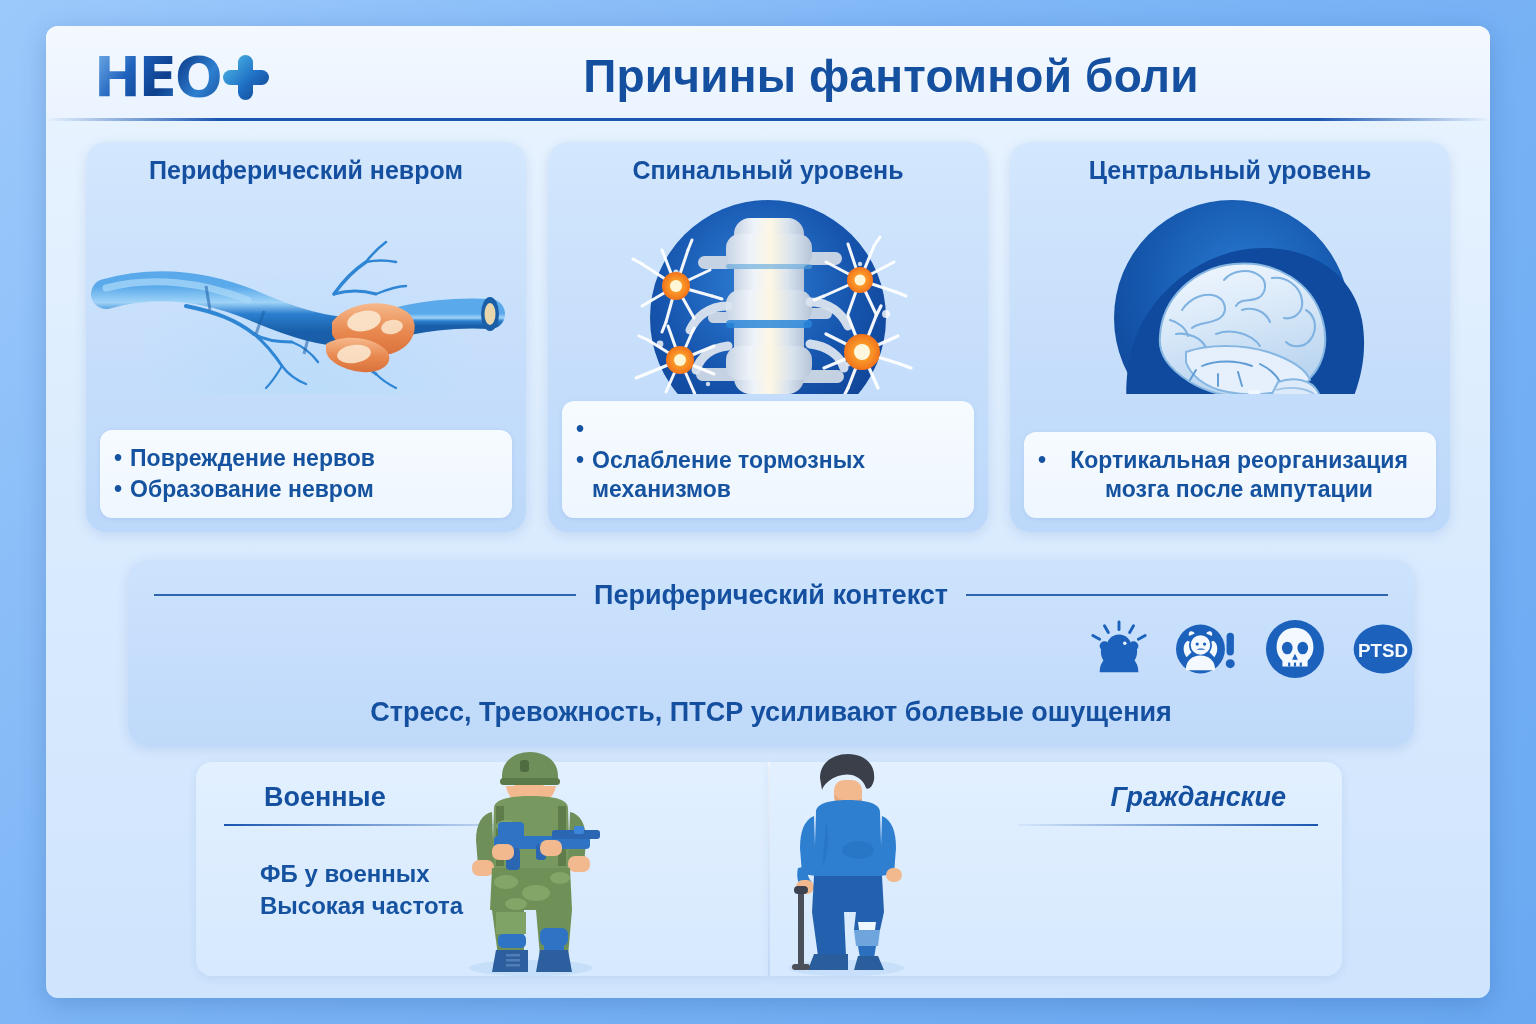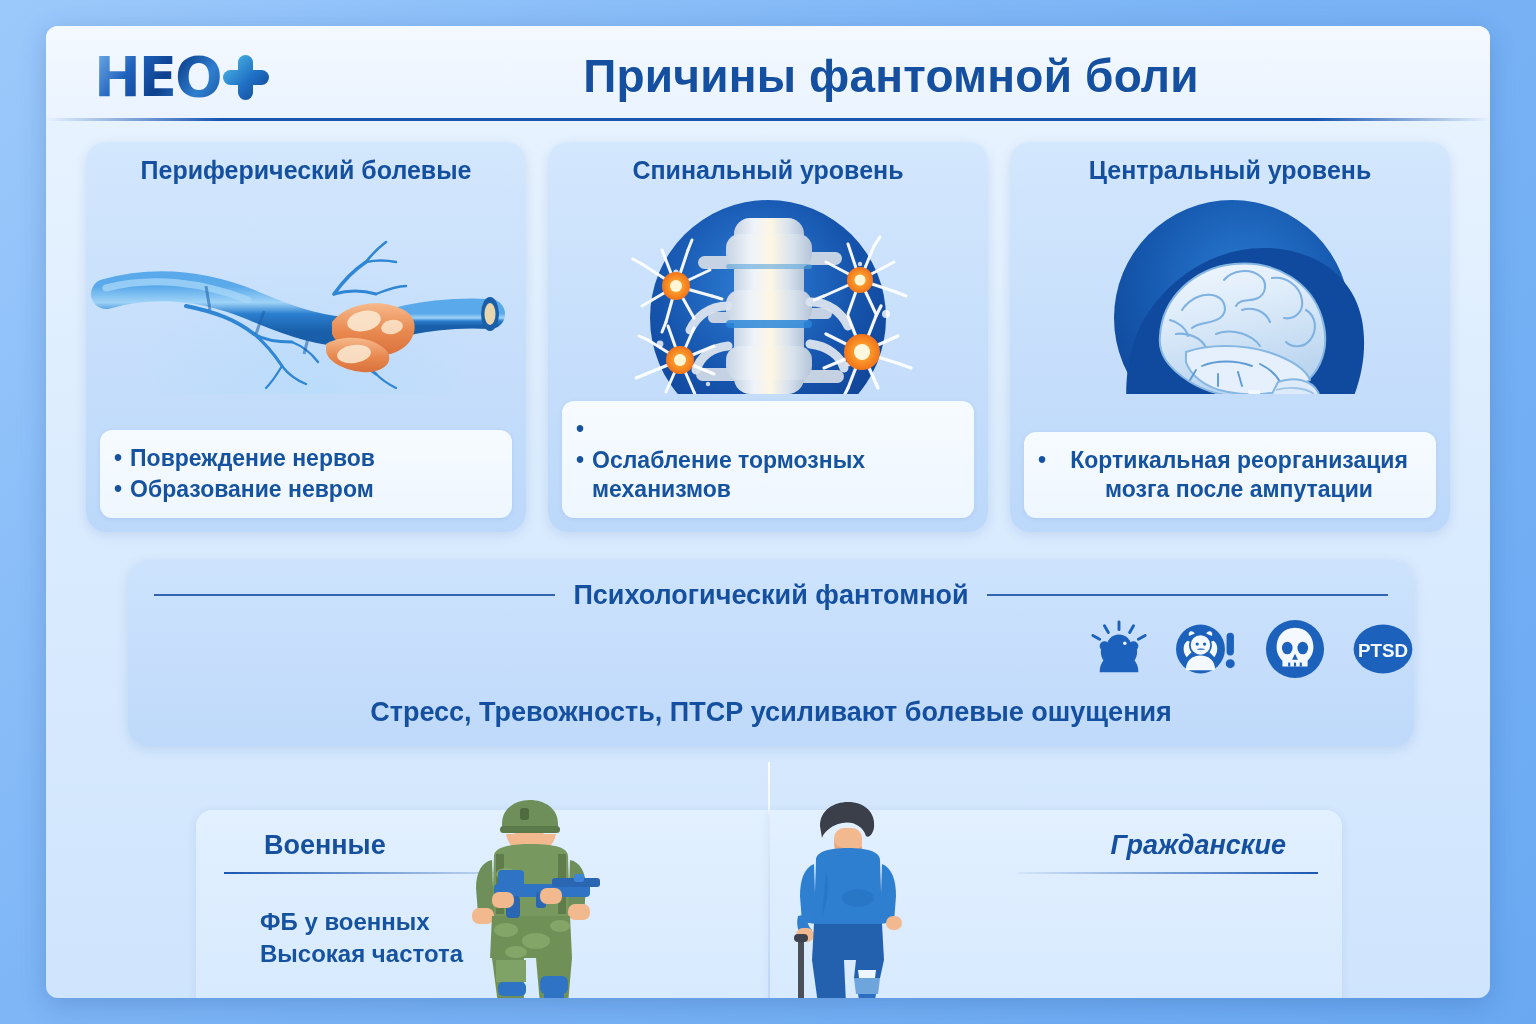--- a/index.html
+++ b/index.html
@@ -81,21 +81,21 @@
   .psy-caption{position:absolute;left:0;bottom:18px;width:100%;text-align:center;
     font-size:27px;font-weight:bold;color:#14509f;}
 
   .picon{width:62px;height:62px;}
 
   
   .bottom{position:absolute;left:150px;top:736px;width:1146px;height:214px;
     display:flex;}
   .bhalf{position:relative;flex:1;height:214px;
     background:linear-gradient(180deg,#e2f0ff 0%,#d6e9fe 100%);
-    box-shadow:0 2px 10px rgba(30,80,160,.10);margin-top:48px;}
+    box-shadow:0 2px 10px rgba(30,80,160,.10);}
   .bhalf.left{border-radius:16px 0 0 16px;}
   .bhalf.right{border-radius:0 16px 16px 0;}
   .bdivider{width:2px;height:214px;background:linear-gradient(180deg,rgba(255,255,255,.9),rgba(210,230,255,.4));}
   .b-label{position:absolute;top:20px;font-size:27px;font-weight:bold;color:#14509f;}
   .b-rule{position:absolute;top:62px;height:2px;
     background:linear-gradient(90deg,#1a56b0,rgba(26,86,176,.05));}
   .b-text{position:absolute;top:96px;font-size:24px;font-weight:bold;color:#15529f;line-height:1.32;}
   .left .b-label{left:68px;}
   .left .b-rule{left:28px;width:300px;}
   .left .b-text{left:64px;}
@@ -118,21 +118,21 @@
         <span class="logo-text">НЕО</span>
         <span class="logo-plus"></span>
       </div>
       <div class="title">Причины фантомной боли</div>
     </div>
     <div class="header-rule"></div>
 
     <div class="cards">
 
       <div class="card">
-        <div class="card-title">Периферический болевые</div>
+        <div class="card-title">Периферический невром</div>
         <div class="card-art">
           <svg viewBox="0 0 440 200" width="100%" height="100%" preserveAspectRatio="xMidYMid meet">
             <defs>
               <radialGradient id="c1halo" cx="50%" cy="75%" r="60%">
                 <stop offset="0%" stop-color="#bbdcfb"></stop>
                   <stop offset="100%" stop-color="#bbdcfb" stop-opacity="0"></stop>
               </radialGradient>
               <linearGradient id="nrv" x1="0" y1="0" x2="0" y2="1">
                 <stop offset="0%" stop-color="#5aa9ea"></stop>
                   <stop offset="35%" stop-color="#9fd3f7"></stop>
@@ -382,21 +382,21 @@
             <span class="dot">•</span>
             <span>Кортикальная реорганизация мозга после ампутации</span>
           </div>
         </div>
       </div>
     </div>
 
     <div class="psy">
       <div class="psy-head">
         <div class="psy-line"></div>
-        <div class="psy-title">Психологический фантомной</div>
+        <div class="psy-title">Периферический контекст</div>
         <div class="psy-line"></div>
       </div>
 
       <div class="psy-icons">
         <svg class="picon" viewBox="0 0 64 64">
           <g fill="#1c62bd">
             <circle cx="32" cy="30" r="13"></circle>
             <path d="M12 56 C12 44 20 38 32 38 C44 38 52 44 52 56 Z"></path>
             <path d="M14 30 C12 36 14 44 20 48 L26 42 C22 38 20 34 20 30 Z"></path>
             <path d="M50 30 C52 36 50 44 44 48 L38 42 C42 38 44 34 44 30 Z"></path>

